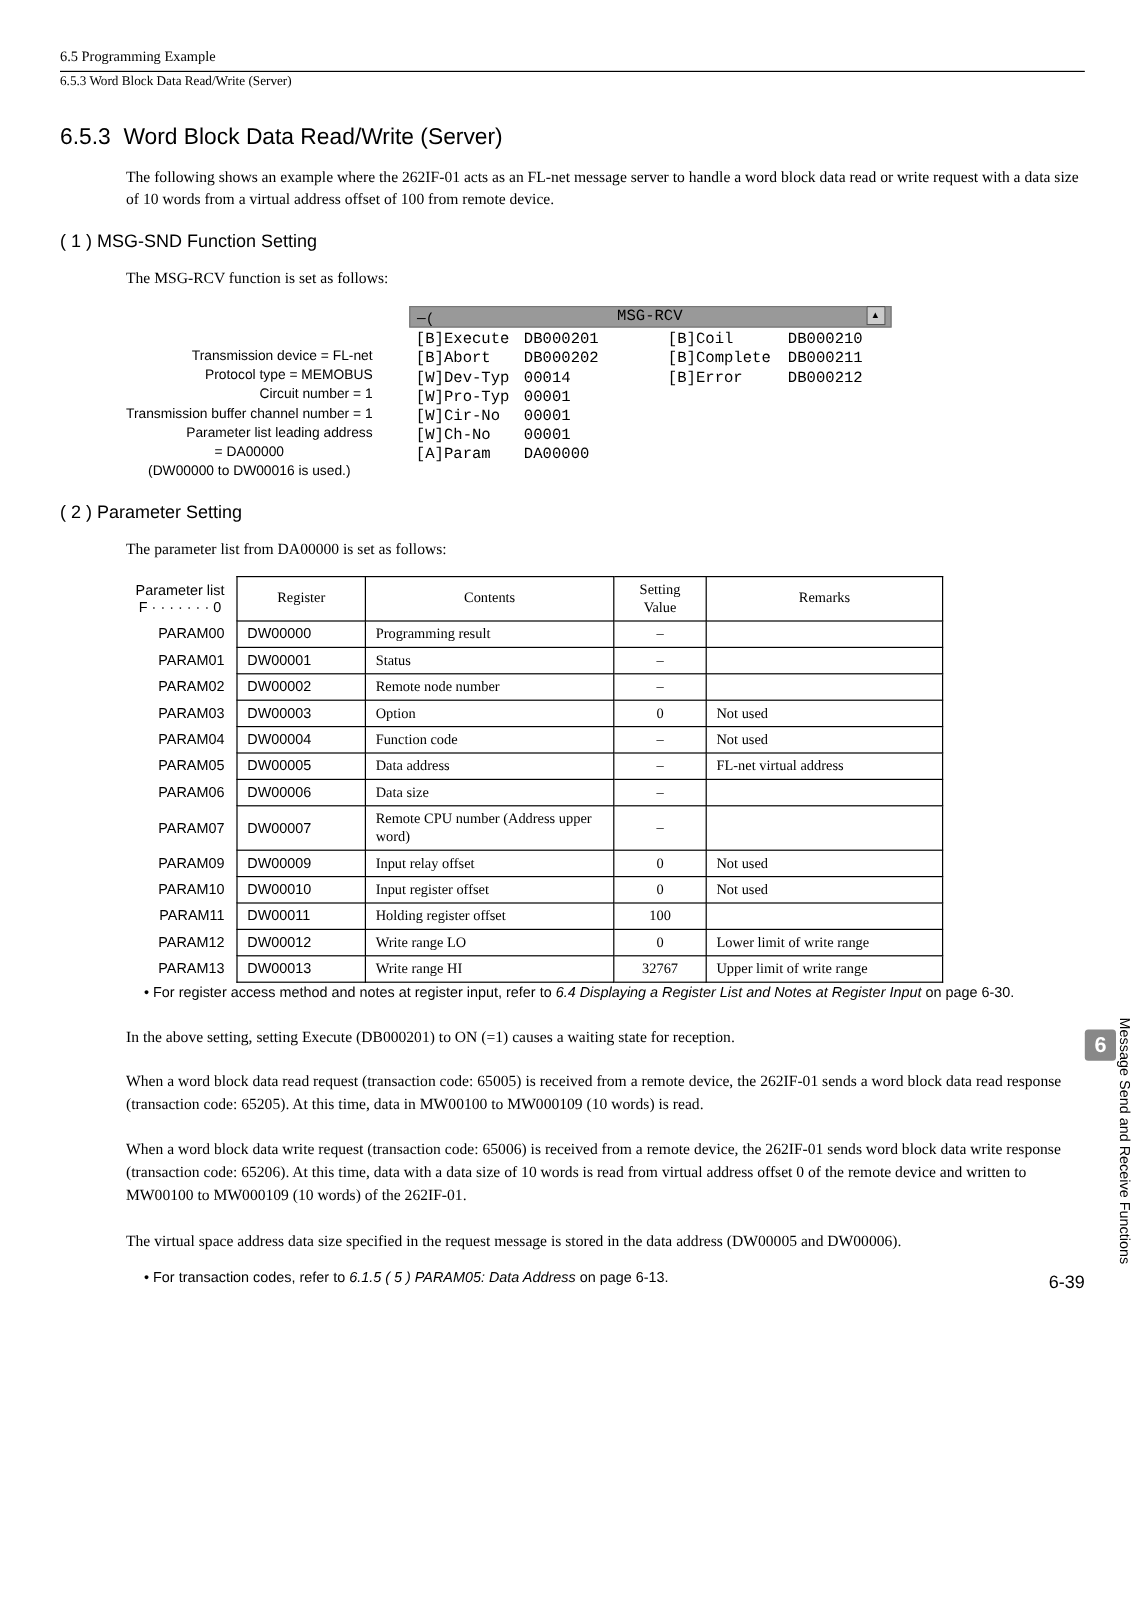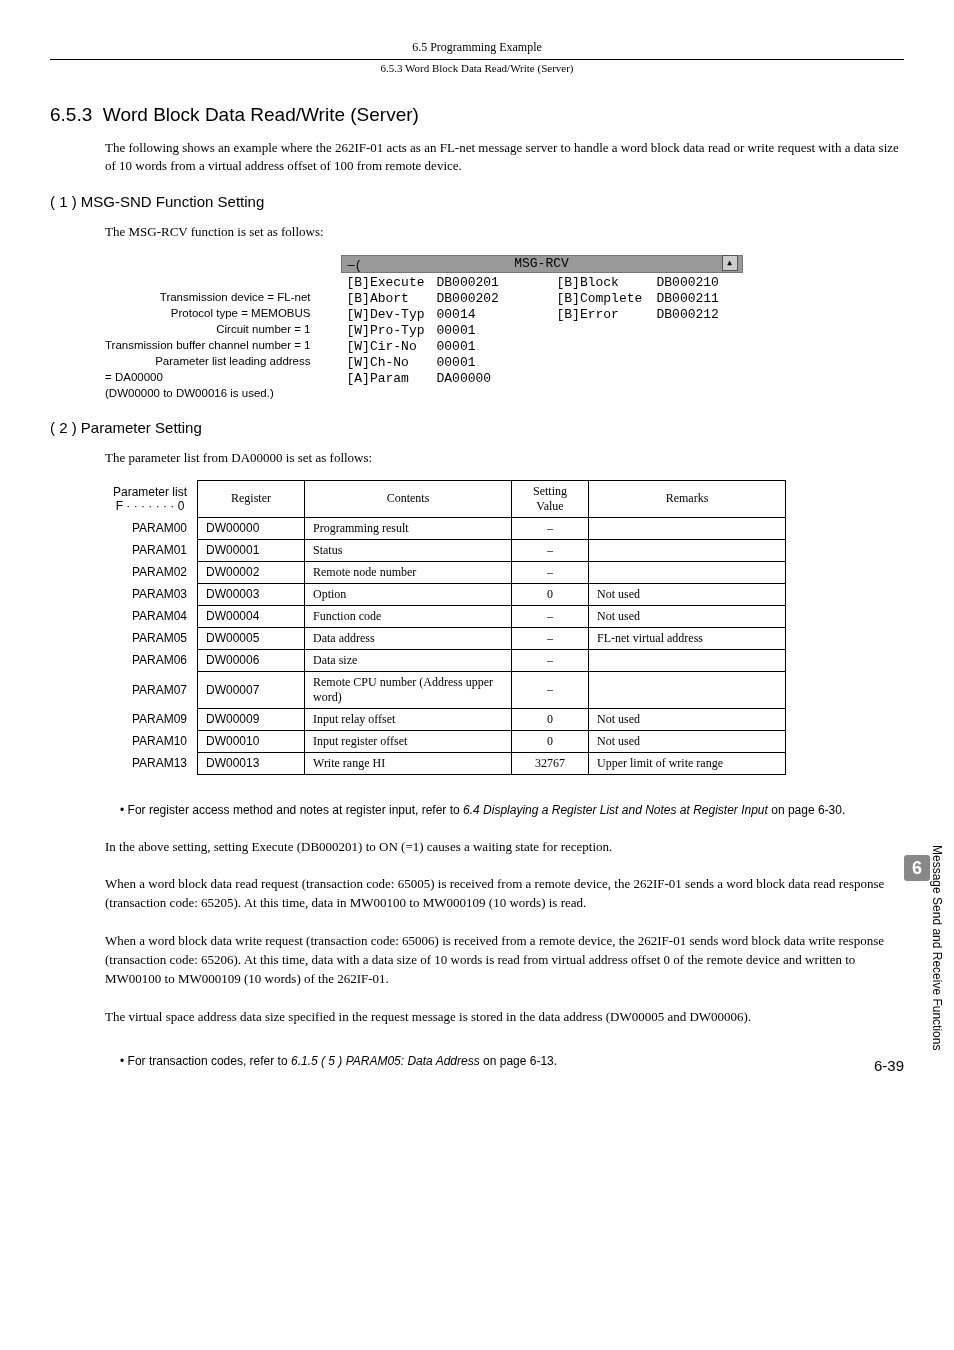--- a/index.html
+++ b/index.html
@@ -7,21 +7,21 @@
     font-size: 13px;
     width: 954px;
     margin: 0;
     padding: 0 50px 40px 50px;
     box-sizing: border-box;
     color: #000;
     position: relative;
   }
   .header-area {
     padding-top: 40px;
-    text-align: center;
+    text-align: left;
     font-size: 12px;
   }
   .header-line1 { margin-bottom: 2px; }
   .header-rule { border: none; border-top: 1.5px solid #000; margin: 4px 0 2px 0; }
   .header-line2 { font-size: 11px; margin-bottom: 30px; }
   h2.section-title {
     font-family: Arial, sans-serif;
     font-size: 19px;
     font-weight: normal;
     margin: 20px 0 10px 0;
@@ -68,21 +68,21 @@
   }
   .msgrcv-titlebar .tb-lines { position:absolute; left:6px; top:2px; font-size:12px;}
   .msgrcv-titlebar .tb-up { position:absolute; right:4px; top:-1px; font-size:12px; background:#ccc; border:1px solid #555; width:14px; height:14px; line-height:14px; text-align:center;}
   .msgrcv-cols {
     display: grid;
     grid-template-columns: 90px 80px 40px 100px 80px;
     padding: 2px 6px 4px 6px;
   }
   .msgrcv-cols span { white-space: nowrap; }
   .extra-lines {
-    text-align: left;
+    text-align: center;
     font-family: Arial, sans-serif;
     font-size: 11.5px;
     line-height: 16px;
     margin-left: 0;
   }
   table.param-table {
     border-collapse: collapse;
     margin-left: 55px;
     margin-top: 8px;
     font-size: 12px;
@@ -99,21 +99,21 @@
   table.param-table td.paramname {
     border: none;
     text-align: right;
     font-family: Arial, sans-serif;
     padding-right: 10px;
   }
   table.param-table td.reg { font-family: Arial, sans-serif; }
   table.param-table td.val { text-align: center; }
   .bullet-note {
     margin-left: 70px;
-    margin-top: 27px;
+    margin-top: 0;
     font-size: 12px;
     font-family: Arial, sans-serif;
     text-indent: -12px;
     padding-left: 12px;
     line-height: 1.4;
   }
   .bullet-note .ref { font-style: italic; }
   .long-text {
     margin-left: 55px;
     font-size: 13px;
@@ -185,21 +185,21 @@
   <div class="msgrcv-box">
     <div class="msgrcv-titlebar">
       <span class="tb-lines">─(</span>
       <span>MSG-RCV</span>
       <span class="tb-up">▴</span>
     </div>
     <div class="msgrcv-cols">
       <span>[B]Execute</span>
         <span>DB000201</span>
         <span></span>
-        <span>[B]Block</span>
+        <span>[B]Coil</span>
         <span>DB000210</span>
       <span>[B]Abort</span>
         <span>DB000202</span>
         <span></span>
         <span>[B]Complete</span>
         <span>DB000211</span>
       <span>[W]Dev-Typ</span>
         <span>00014</span>
         <span></span>
         <span>[B]Error</span>
@@ -310,20 +310,34 @@
         <td>Not used</td>
       </tr>
   <tr>
         <td class="paramname">PARAM10</td>
         <td class="reg">DW00010</td>
         <td>Input register offset</td>
         <td class="val">0</td>
         <td>Not used</td>
       </tr>
   <tr>
+        <td class="paramname">PARAM11</td>
+        <td class="reg">DW00011</td>
+        <td>Holding register offset</td>
+        <td class="val">100</td>
+        <td></td>
+      </tr>
+  <tr>
+        <td class="paramname">PARAM12</td>
+        <td class="reg">DW00012</td>
+        <td>Write range LO</td>
+        <td class="val">0</td>
+        <td>Lower limit of write range</td>
+      </tr>
+  <tr>
         <td class="paramname">PARAM13</td>
         <td class="reg">DW00013</td>
         <td>Write range HI</td>
         <td class="val">32767</td>
         <td>Upper limit of write range</td>
       </tr>
 </tbody>
   </table>
 
 <div class="bullet-note">

